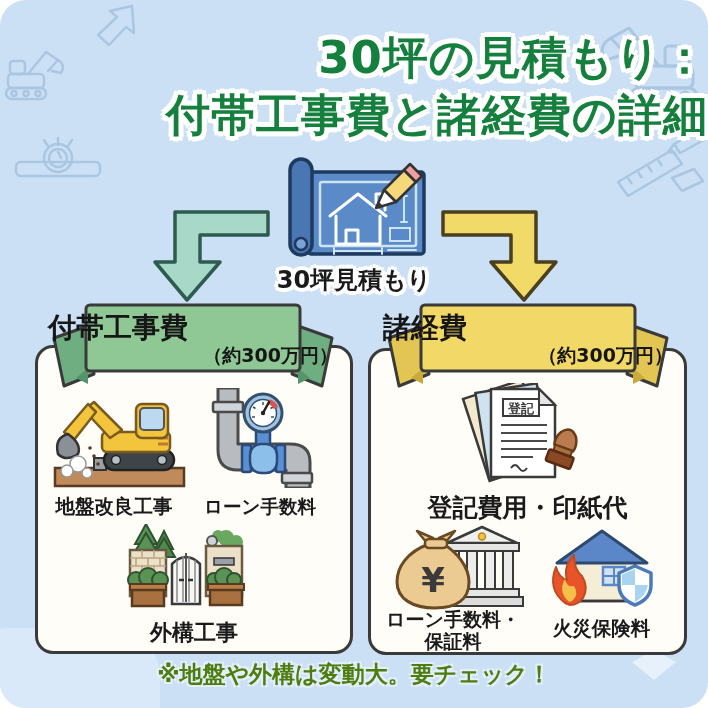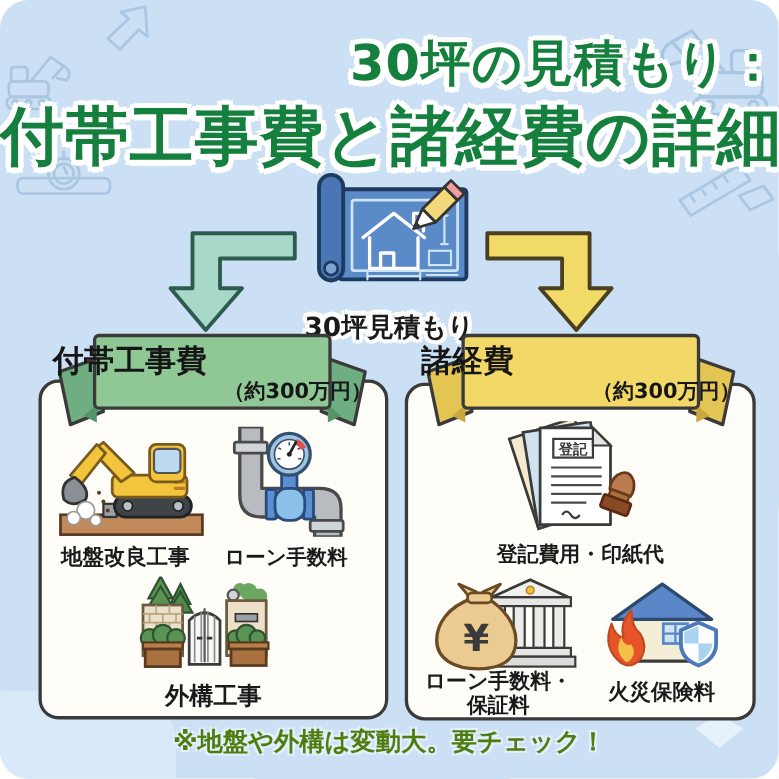--- a/index.html
+++ b/index.html
@@ -12,25 +12,24 @@
   .ctr{width:100%;text-align:center;}
   
   .title-line{
     left:0;width:100%;text-align:right;
     color:#15803d;font-weight:800;letter-spacing:1px;
     text-shadow:-4px -4px 0 #fff,4px -4px 0 #fff,-4px 4px 0 #fff,4px 4px 0 #fff,
                 -5px 0 0 #fff,5px 0 0 #fff,0 -5px 0 #fff,0 5px 0 #fff;
     white-space:nowrap;
   }
   .t1{top:28px;font-size:45px;}
-  .t2{top:86px;font-size:58px;}
+  .t2{top:86px;font-size:44px;}
   .ol-white{
     text-shadow:-3px -3px 0 #fff,3px -3px 0 #fff,-3px 3px 0 #fff,3px 3px 0 #fff,
                 -4px 0 0 #fff,4px 0 0 #fff,0 -4px 0 #fff,0 4px 0 #fff;
-    margin-top:17px;
   }
   .center-label{top:264px;font-size:24px;font-weight:800;color:#1a1a1a;}
   .footer-note{top:659px;font-size:23px;font-weight:800;color:#4d7c0f;
     text-shadow:-2px -2px 0 #e4effa,2px -2px 0 #e4effa,-2px 2px 0 #e4effa,2px 2px 0 #e4effa;}
   
   .banner{width:290px;height:92px;z-index:6;}
   .banner .btitle{position:absolute;top:7px;left:0;width:100%;text-align:left;
     font-size:28px;font-weight:800;color:#161616;}
   .banner .bsub{position:absolute;top:41px;left:0;width:100%;text-align:right;
     font-size:19px;font-weight:800;color:#161616;}
@@ -236,21 +235,21 @@
       <rect x="48" y="16" width="36" height="17" fill="none" stroke="#3a3a3a" stroke-width="2"></rect>
       <text x="66" y="29.5" text-anchor="middle" font-size="13" font-weight="bold" fill="#3a3a3a">登記</text>
       <path d="M46,42 H92 M46,50 H92 M46,58 H92 M46,66 H92 M46,74 H78" stroke="#4a4a4a" stroke-width="2"></path>
       <path d="M56,85 q4,-6 8,0 q4,6 8,0" stroke="#3a3a3a" stroke-width="2" fill="none"></path>
       <g transform="rotate(20 104 78)">
         <path d="M96,50 q8,-10 16,0 q4,7 2,14 h-20 q-2,-7 2,-14 z" fill="#b97c4e" stroke="#6a3a1a" stroke-width="2.5"></path>
         <rect x="95" y="64" width="18" height="6" fill="#a9713f" stroke="#6a3a1a" stroke-width="2"></rect>
         <rect x="91" y="70" width="26" height="12" rx="2" fill="#8a4a26" stroke="#5a2a12" stroke-width="2.5"></rect>
       </g>
     </svg>
-    <div class="item-label" style="left:0;width:100%;top:140px;font-size:19px">登記費用・印紙代</div>
+    <div class="item-label" style="left:0;width:100%;top:140px;font-size:25px">登記費用・印紙代</div>
 
     <svg class="abs" style="left:18px;top:168px" width="137" height="92" viewBox="0 0 137 92">
       <polygon points="58,24 93,8 128,24" fill="#f0f0ee" stroke="#3a3a3a" stroke-width="2.5" stroke-linejoin="round"></polygon>
       <circle cx="93" cy="17.5" r="3.5" fill="#f2c53d" stroke="#b98a2a" stroke-width="1.5"></circle>
       <rect x="56" y="24" width="74" height="8" fill="#e6e6e4" stroke="#3a3a3a" stroke-width="2"></rect>
       <rect x="60" y="32" width="10" height="38" fill="#ececea" stroke="#3a3a3a" stroke-width="2"></rect>
       <rect x="78" y="32" width="10" height="38" fill="#ececea" stroke="#3a3a3a" stroke-width="2"></rect>
       <rect x="96" y="32" width="10" height="38" fill="#ececea" stroke="#3a3a3a" stroke-width="2"></rect>
       <rect x="114" y="32" width="10" height="38" fill="#ececea" stroke="#3a3a3a" stroke-width="2"></rect>
       <rect x="56" y="70" width="74" height="8" fill="#e6e6e4" stroke="#3a3a3a" stroke-width="2"></rect>

